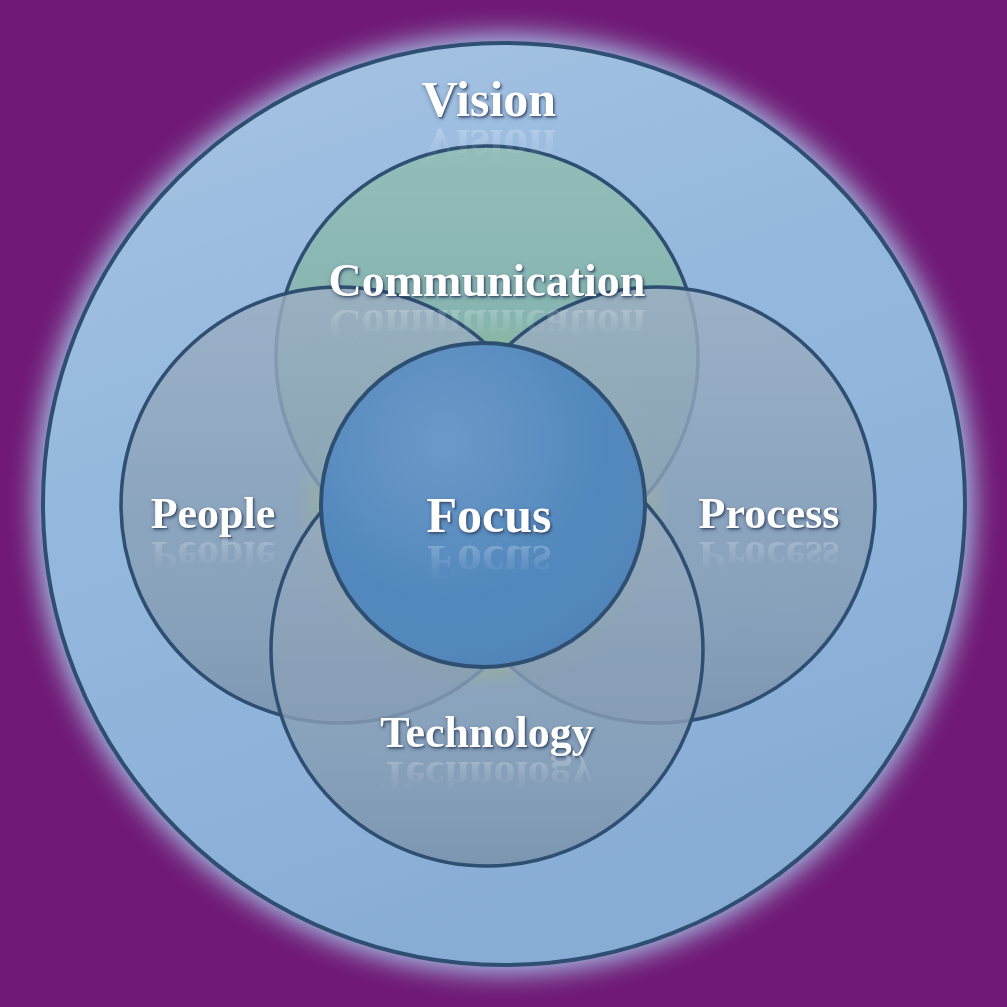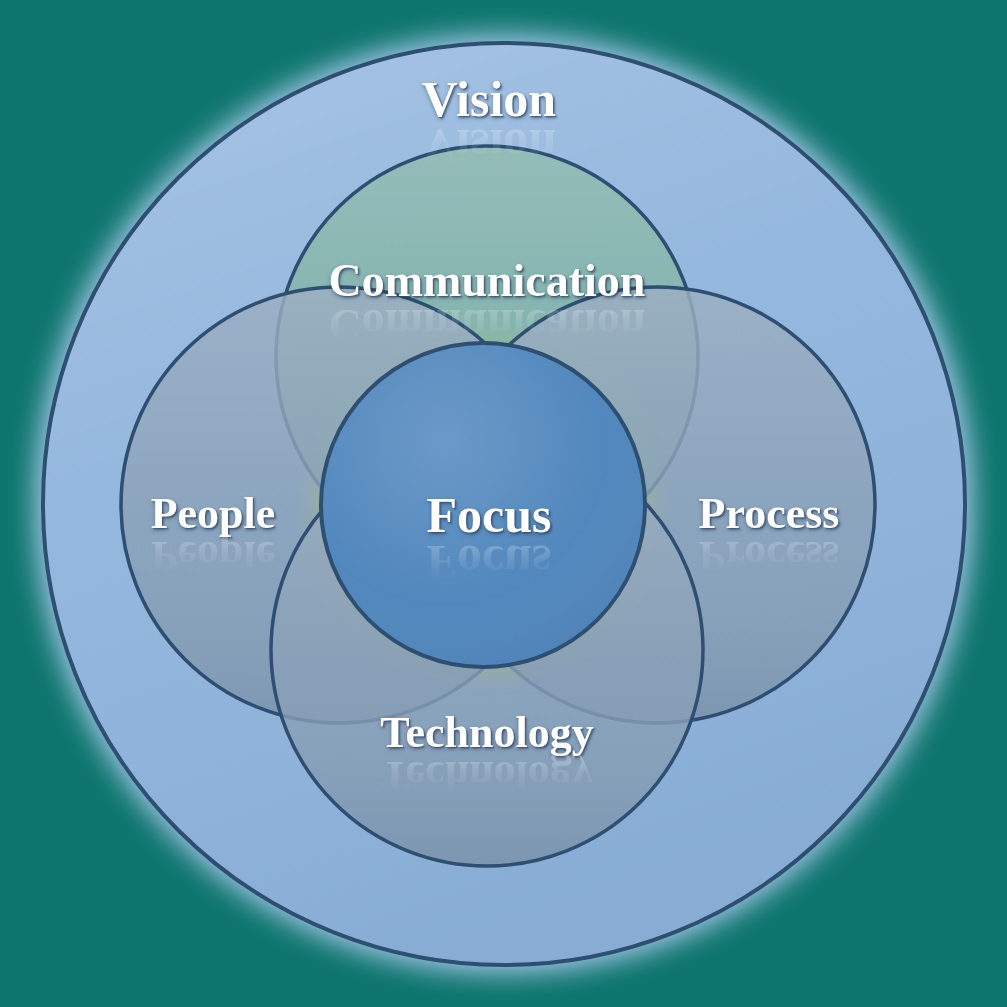--- a/index.html
+++ b/index.html
@@ -12,21 +12,21 @@
     width: 1007px;
     height: 1007px;
     overflow: hidden;
     font-family: "Liberation Serif", "DejaVu Serif", serif;
   }
 
   #diagram-root {
     position: relative;
     width: 1007px;
     height: 1007px;
-    background: #0f766e;
+    background: #701a75;
   }
 
   svg.venn {
     position: absolute;
     inset: 0;
     width: 1007px;
     height: 1007px;
     display: block;
   }
 

